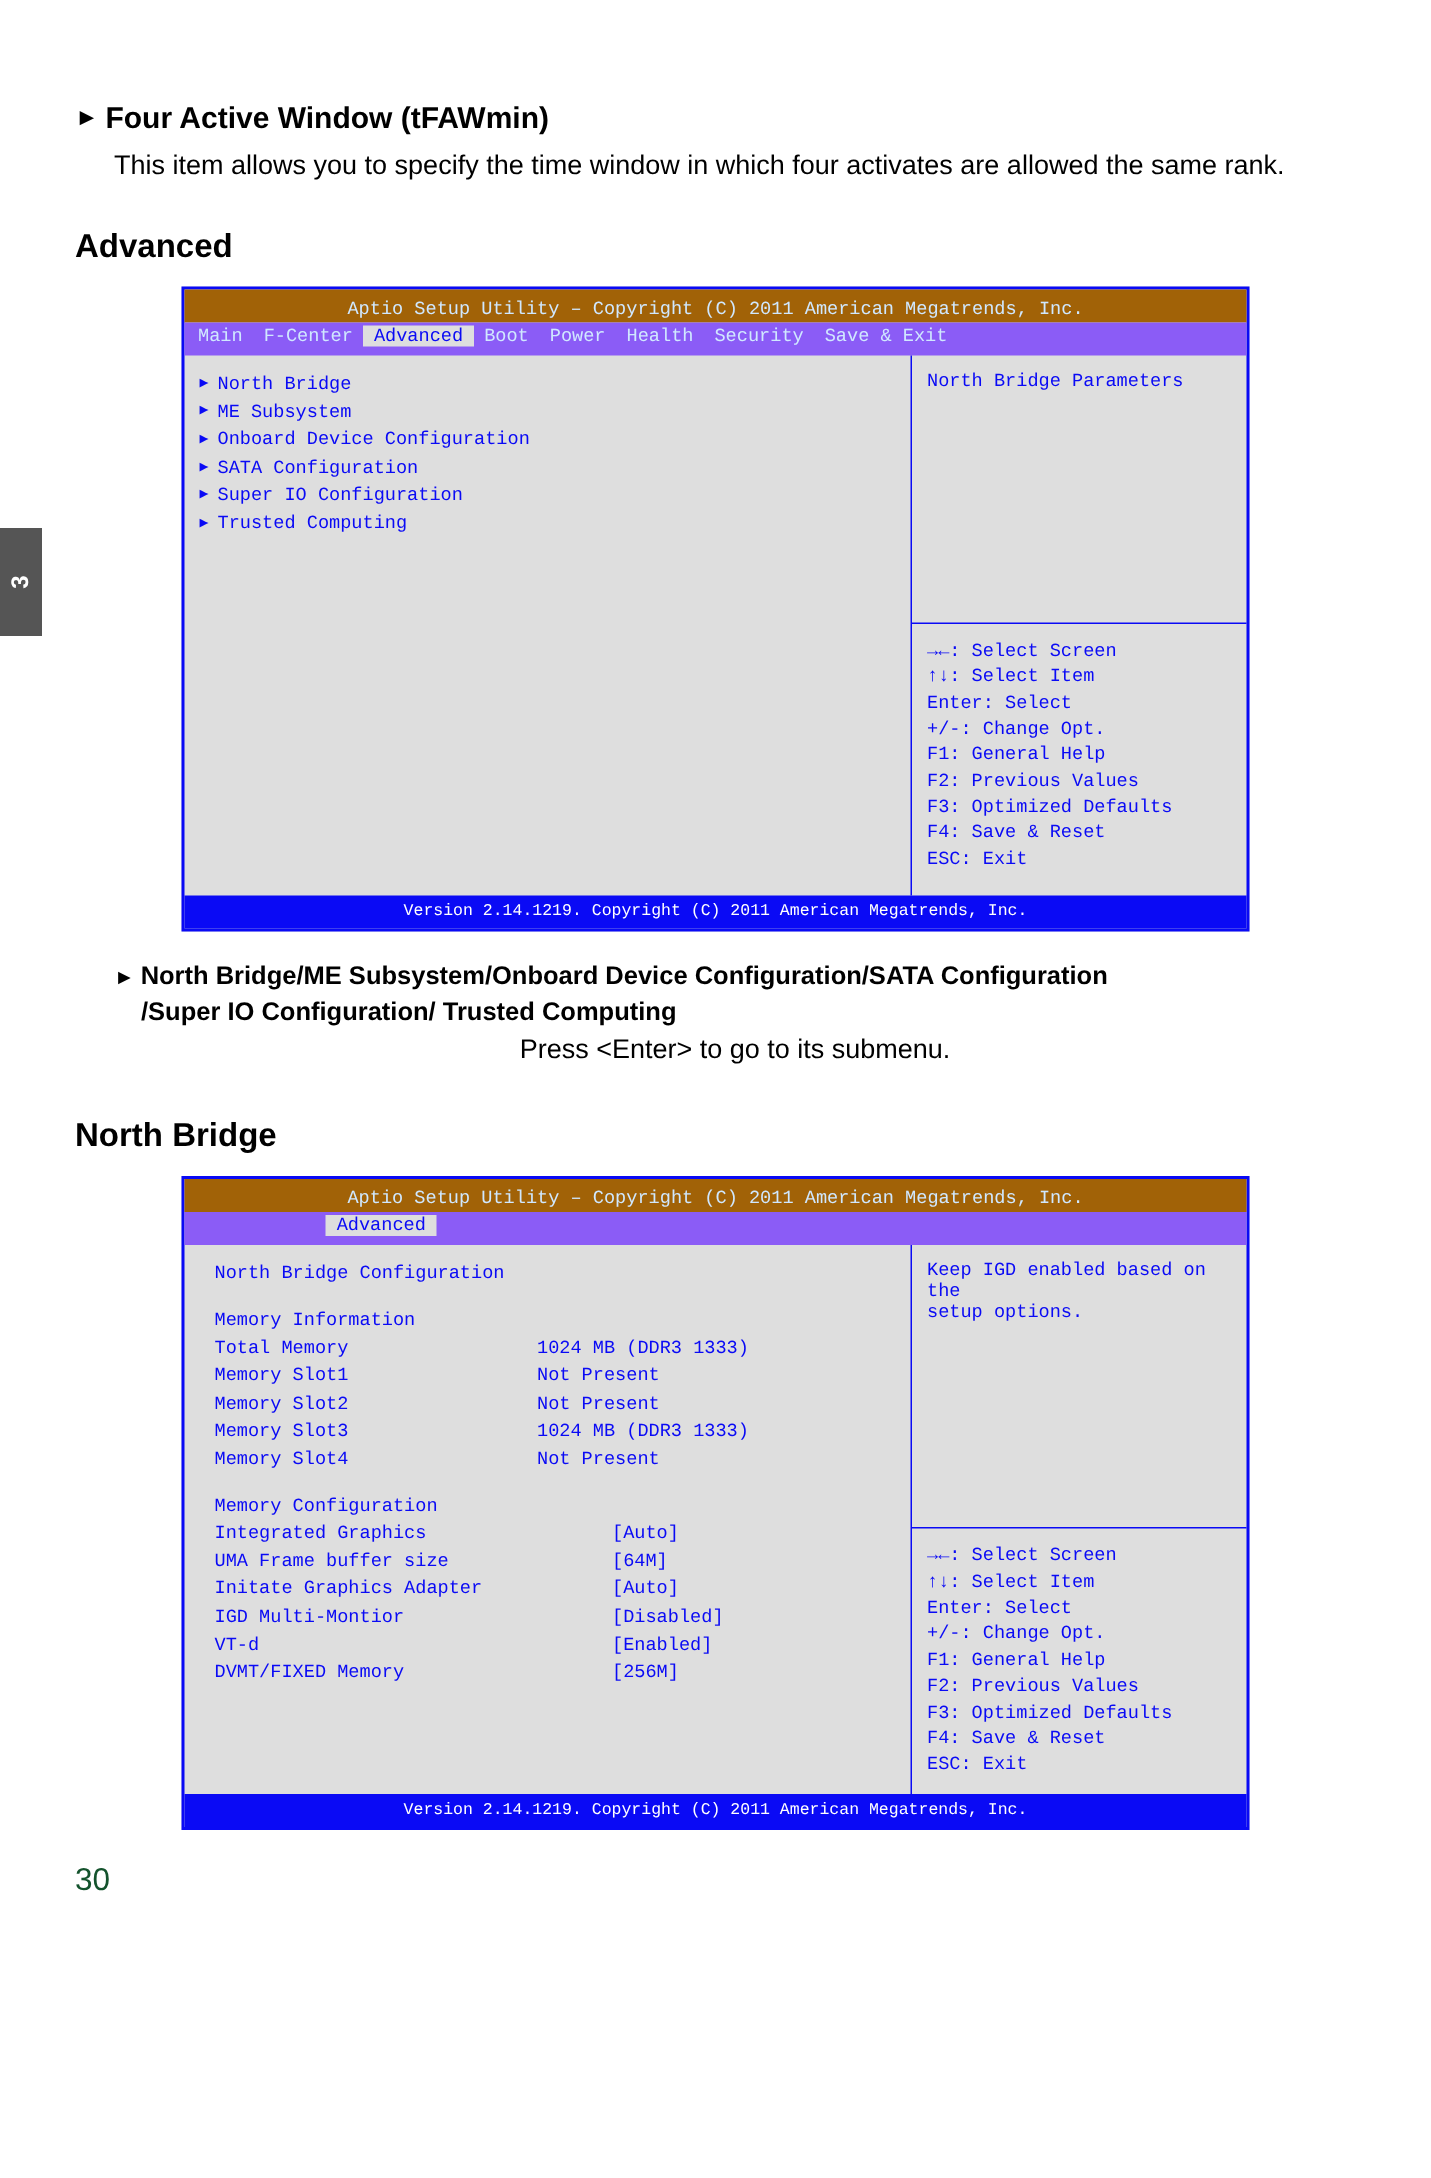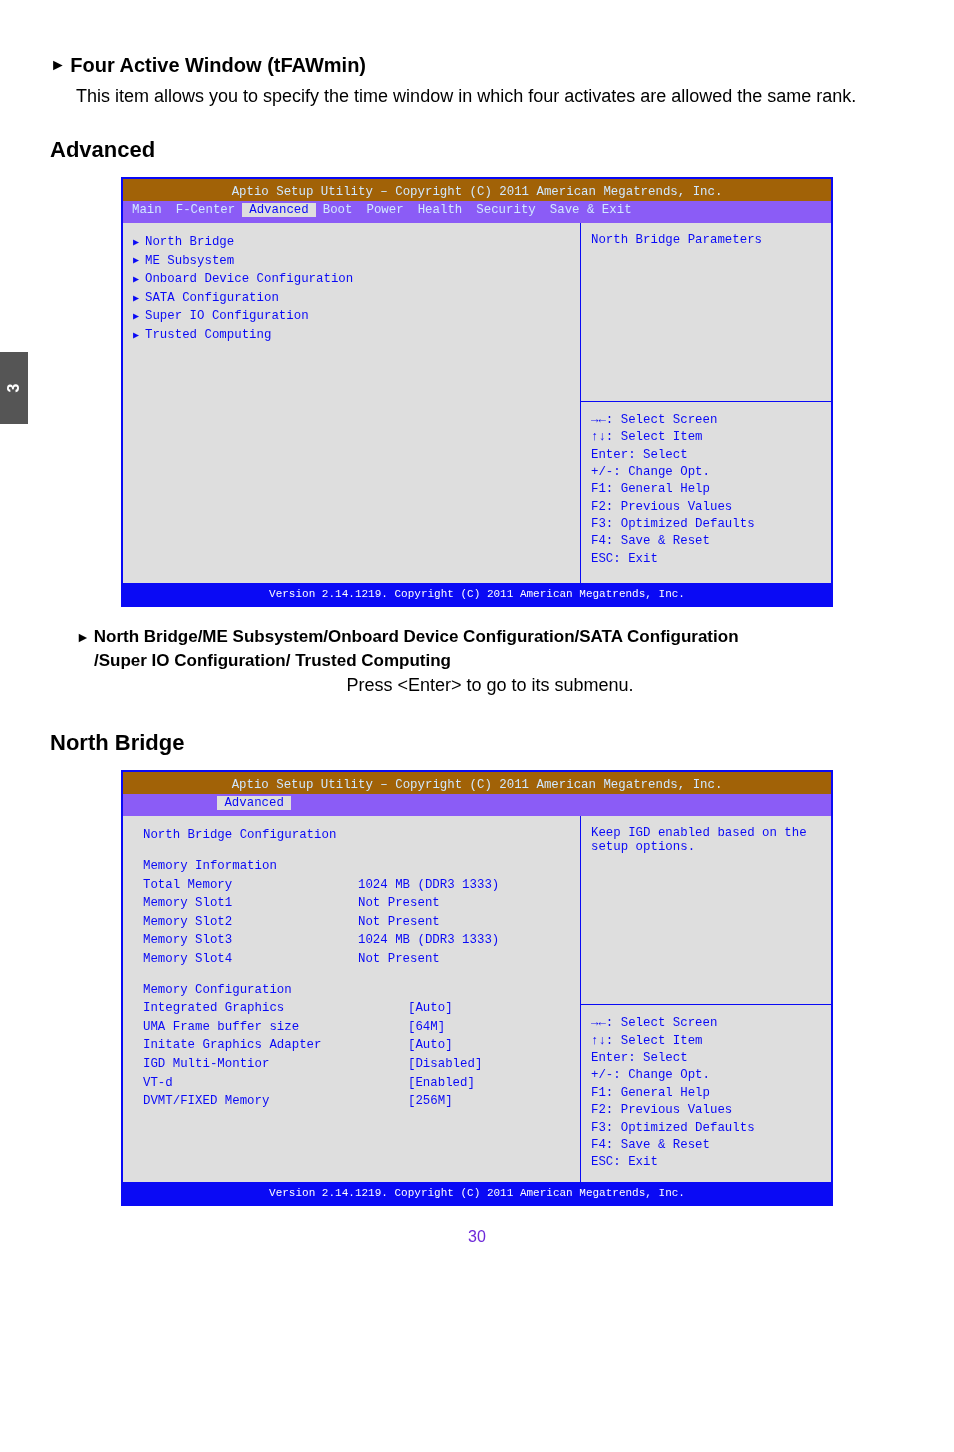--- a/index.html
+++ b/index.html
@@ -22,21 +22,21 @@
     display: flex;
     align-items: center;
     justify-content: center;
   }
   .side-tab span {
     transform: rotate(-90deg);
     font-size: 16px;
     font-weight: bold;
   }
   .content {
-    padding: 54px 50px 20px 50px;
+    padding: 68px 50px 20px 50px;
   }
   .h-submenu {
     font-size: 20px;
     font-weight: bold;
     margin-bottom: 6px;
   }
   .h-submenu::before {
     content: "► ";
     font-size: 16px;
     vertical-align: 2px;
@@ -98,21 +98,21 @@
   }
   .bios-body {
     display: flex;
   }
   .bios-left {
     flex: 1 1 auto;
     padding: 10px 10px;
     min-height: 360px;
   }
   .bios-right {
-    width: 251px;
+    width: 224px;
     border-left: 1px solid #0a0af5;
     display: flex;
     flex-direction: column;
   }
   .bios-help {
     padding: 10px 10px;
     min-height: 178px;
     color: #0a0af5;
   }
   .bios-keys {
@@ -137,23 +137,22 @@
   .row2 .c1 { width: 225px; padding-left: 10px; }
   .row2 .c2 { width: 160px; }
   .bios-footer {
     background: #0a0af5;
     color: #fff;
     text-align: center;
     padding: 5px 4px;
     font-size: 11px;
   }
   .pagenum {
-    text-align: center;
-    font-size: 16px;
-    color: #6d28d9;
+    font-size: 21px;
+    color: #14532d;
     margin-top: 22px;
   }
 </style>
 </head>
 <body>
 
 <div class="side-tab">
     <span>3</span>
   </div>
 

